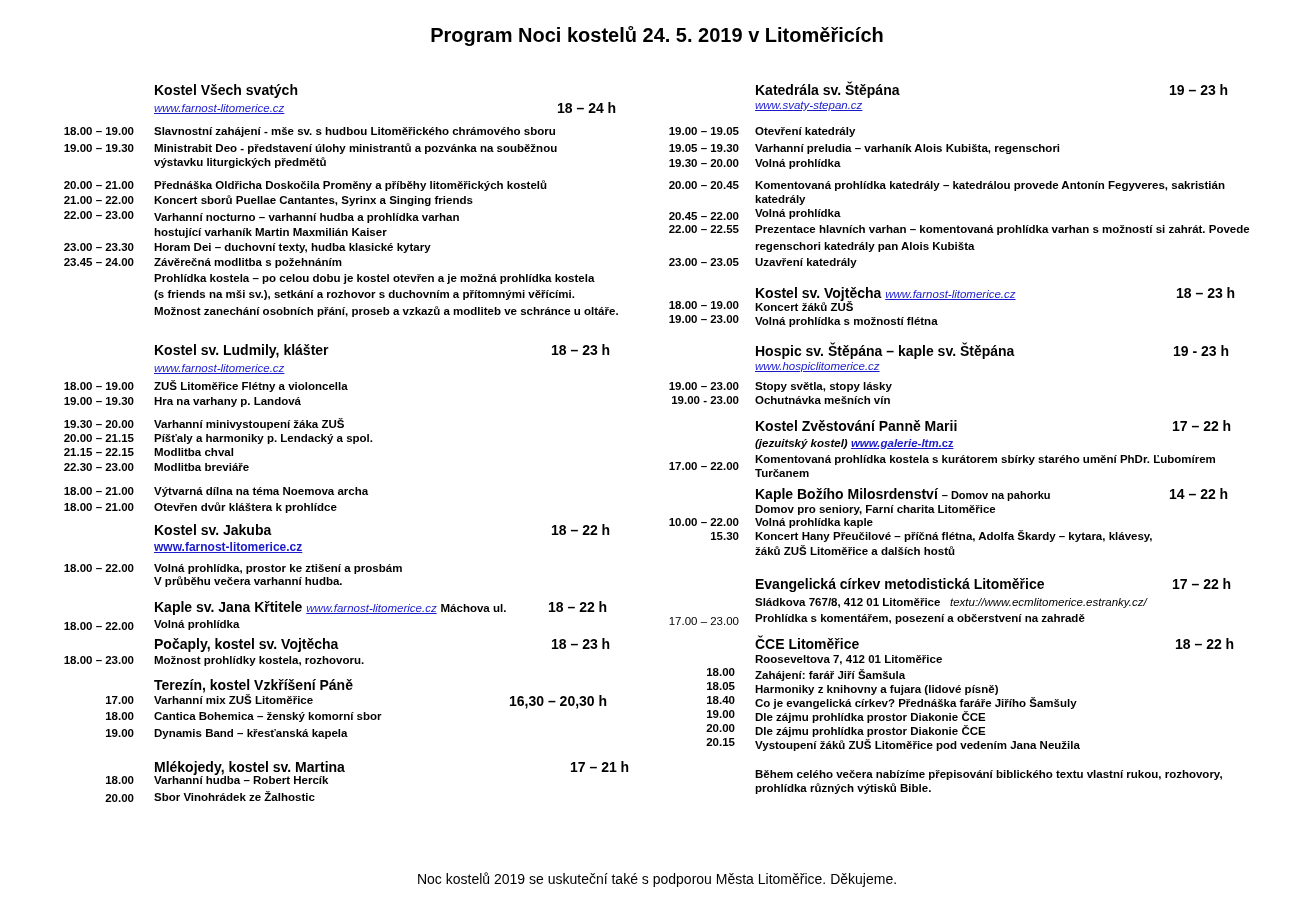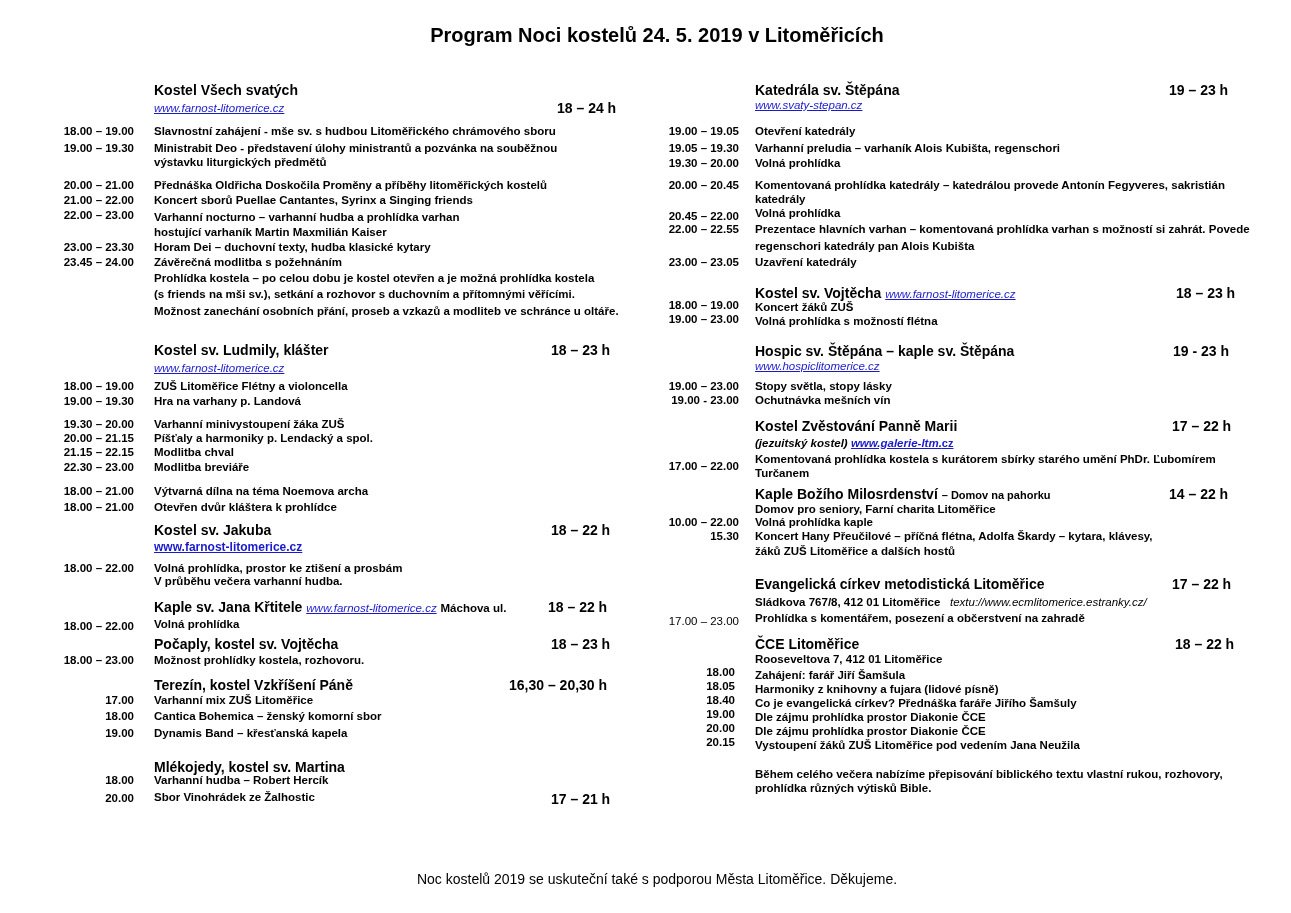--- a/index.html
+++ b/index.html
@@ -146,38 +146,38 @@
     <span class="sec-name" style="top:0">Počaply, kostel sv. Vojtěcha</span>
     <span class="sec-hours" style="left:497px; top:0;">18 – 23 h</span>
   </div>
   <div class="row" style="top:654px;">
       <span class="t">18.00 – 23.00</span>
       <span class="d bold">Možnost prohlídky kostela, rozhovoru.</span>
     </div>
 
   <div class="sec" style="top:677px;">
     <span class="sec-name" style="top:0">Terezín, kostel Vzkříšení Páně</span>
-    <span class="sec-hours" style="left:455px; top:0;">16,30 – 20,30 h</span>
+    <span class="sec-hours" style="left:455px; top:16px;">16,30 – 20,30 h</span>
   </div>
   <div class="row" style="top:694px;">
       <span class="t">17.00</span>
       <span class="d">Varhanní mix ZUŠ Litoměřice</span>
     </div>
   <div class="row" style="top:710px;">
       <span class="t">18.00</span>
       <span class="d">Cantica Bohemica – ženský komorní sbor</span>
     </div>
   <div class="row" style="top:727px;">
       <span class="t">19.00</span>
       <span class="d">Dynamis Band – křesťanská kapela</span>
     </div>
 
   <div class="sec" style="top:759px;">
     <span class="sec-name" style="top:0">Mlékojedy, kostel sv. Martina</span>
-    <span class="sec-hours" style="left:497px; top:0;margin-top:32px;">17 – 21 h</span>
+    <span class="sec-hours" style="left:516px; top:0;">17 – 21 h</span>
   </div>
   <div class="row" style="top:774px;">
       <span class="t">18.00</span>
       <span class="d">Varhanní hudba – Robert Hercík</span>
     </div>
   <div class="row" style="top:791px;">
       <span class="t" style="top:1px">20.00</span>
       <span class="d">Sbor Vinohrádek ze Žalhostic</span>
     </div>
 </div>

